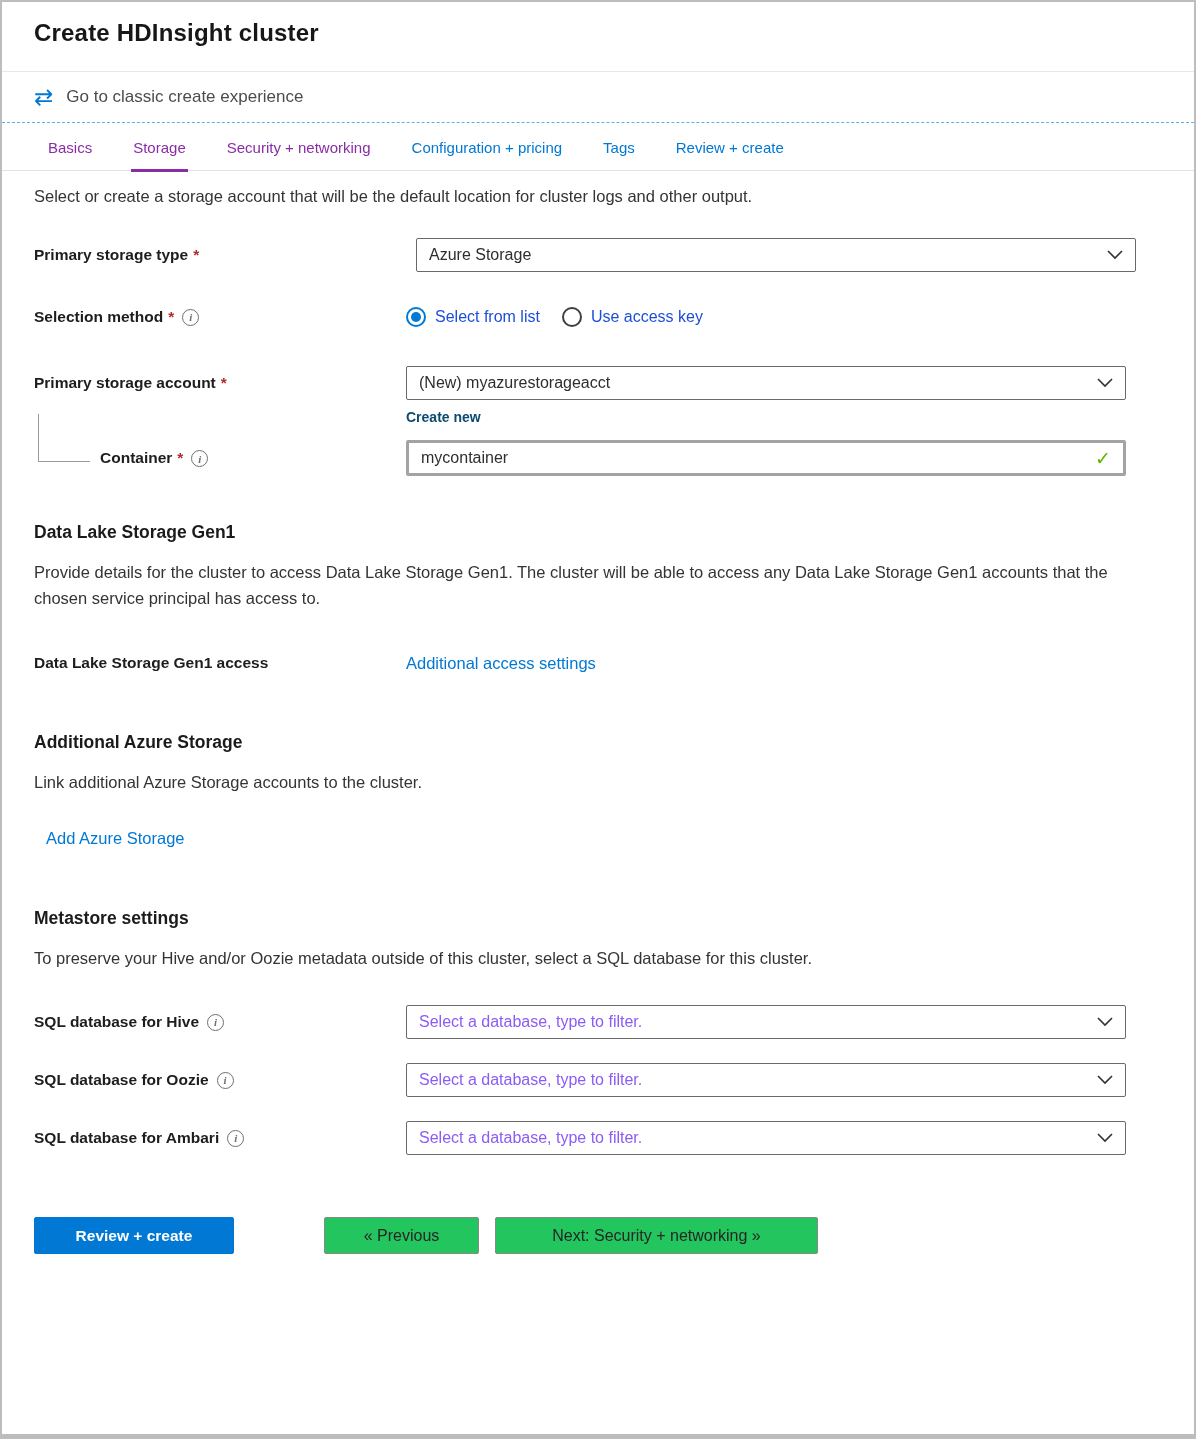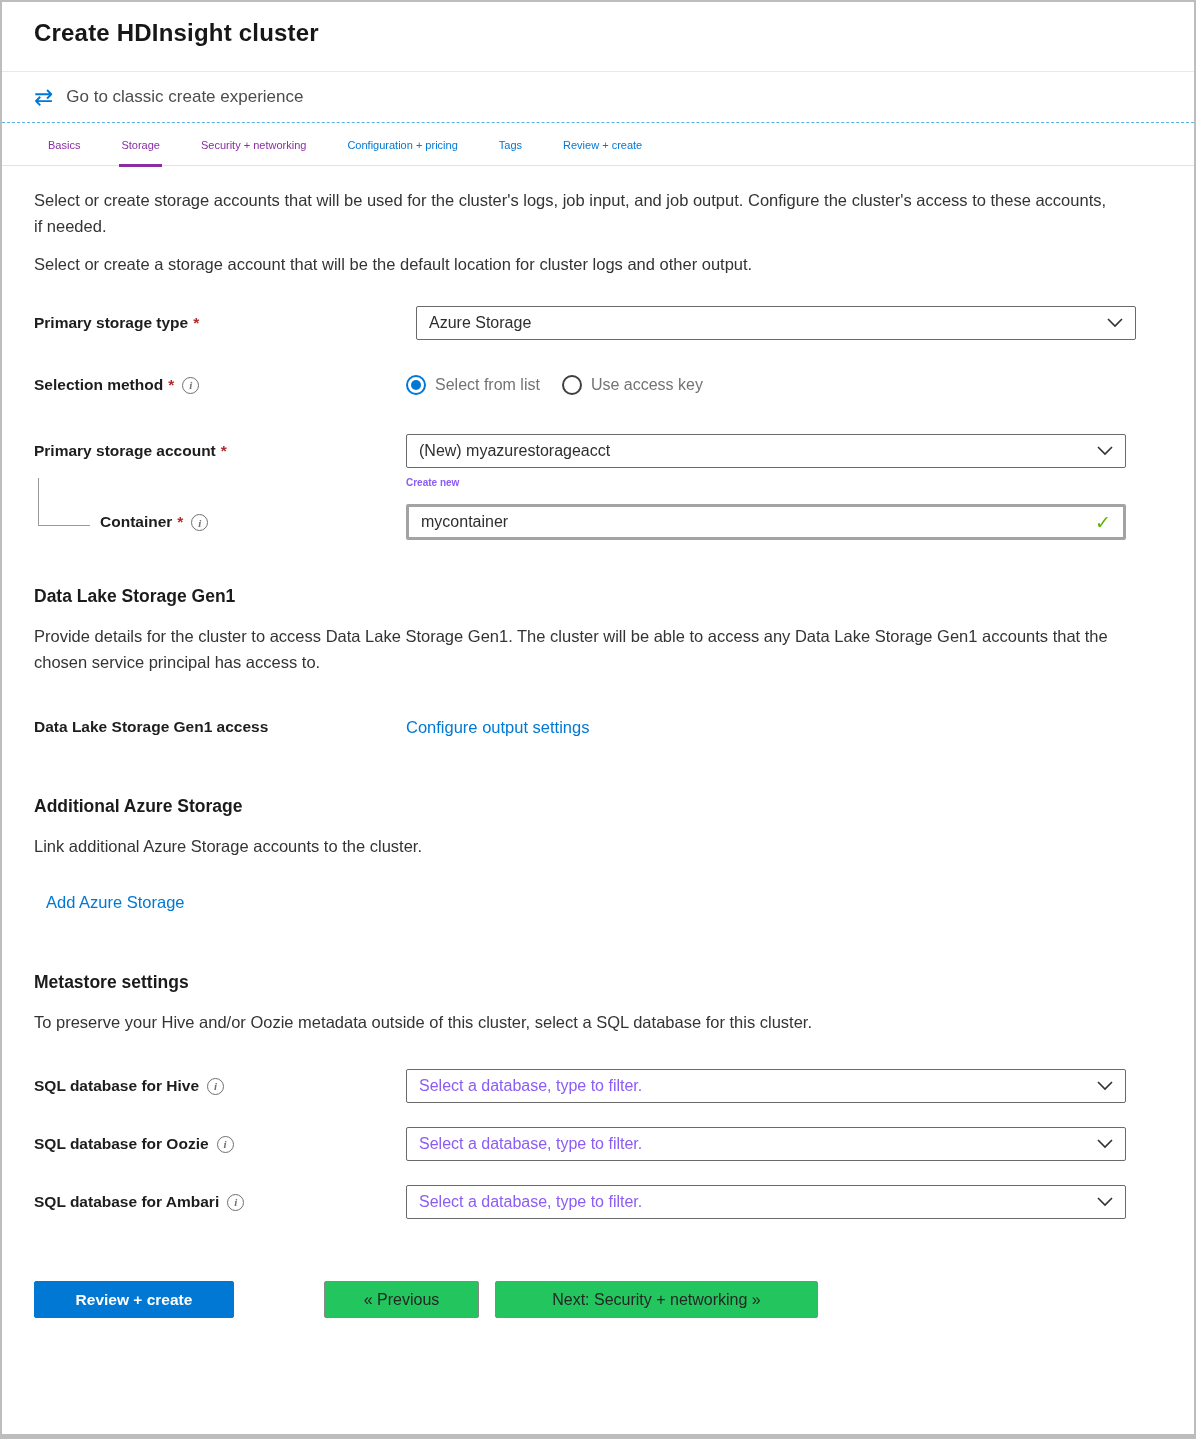--- a/index.html
+++ b/index.html
@@ -13,21 +13,21 @@
   .titlebar { padding:17px 32px 0; height:70px; border-bottom:1px solid #e8e8e8; }
   .titlebar h1 { font-size:24px; font-weight:700; color:#171717; letter-spacing:.2px; }
   .toolbar {
     height:51px; display:flex; align-items:center; gap:13px; padding:0 32px;
     border-bottom:1px dashed #55b3e8;
   }
   .swap-glyph { color:#0078d4; font-size:23px; line-height:1; cursor:pointer; }
   .toolbar-label { font-size:17px; color:#4c4c4c; cursor:pointer; }
   
   .tabs { display:flex; gap:37px; padding:16px 0 0 44px; border-bottom:1px solid #e3e3e3; }
-  .tab { font-size:11px; padding:0 2px 13px; cursor:pointer; white-space:nowrap;text-align:center; }
+  .tab { font-size:15px; padding:0 2px 13px; cursor:pointer; white-space:nowrap;text-align:center; }
   .tab.visited { color:#8a2da5; }
   .tab.default { color:#0078d4; }
   .tab.active  { color:#8a2da5; border-bottom:3px solid #8a2da5; margin-bottom:-2px; }
   
   .content { padding:0 32px; }
   .para { font-size:16.5px; line-height:26px; color:#343434; max-width:1076px; }
   .intro { margin-top:21px; }
   .section-h { font-size:17.5px; font-weight:700; color:#1b1b1b; }
   .h-primary { margin-top:33px; }
   .p-primary { margin-top:12px; }
@@ -55,24 +55,24 @@
   .row-method { margin-top:31px; height:28px; }
   .radio-group { display:flex; align-items:center; gap:22px; }
   .radio-opt { display:flex; align-items:center; gap:9px; cursor:pointer; }
   .radio { width:20px; height:20px; border-radius:50%; position:relative; flex:0 0 20px; }
   .radio.on  { border:2px solid #0078d4; }
   .radio.on::after {
     content:""; position:absolute; left:3px; top:3px; width:10px; height:10px;
     border-radius:50%; background:#0078d4;
   }
   .radio.off { border:2px solid #3f3f3f; }
-  .radio-label { font-size:16px; color:#737373; }
+  .radio-label { font-size:16px; color:#1d4ed8; }
   .row-account { margin-top:35px; }
   .createnew {
-    margin:9px 0 0 372px; font-size:10px; font-weight:600; color:#8b5cf6;
+    margin:9px 0 0 372px; font-size:14px; font-weight:600; color:#0c4a6e;
     display:inline-block; cursor:pointer;
   }
   .row-container { margin-top:14px; position:relative; }
   .tree {
     position:absolute; left:4px; top:-26px; width:52px; height:48px;
     border-left:1px solid #9a9a9a; border-bottom:1px solid #9a9a9a;
   }
   .container-label { padding-left:66px;align-items:flex-end; }
   .input-valid {
     border:3px solid #a3a3a3; height:36px; cursor:text;
@@ -123,21 +123,20 @@
     <span class="tab visited">Basics</span>
     <span class="tab visited active">Storage</span>
     <span class="tab visited">Security + networking</span>
     <span class="tab default">Configuration + pricing</span>
     <span class="tab default">Tags</span>
     <span class="tab default">Review + create</span>
   </div>
 
   <div class="content">
 
-    <p class="para intro">Select or create storage accounts that will be used for the cluster's logs, job input, and job output. Configure the cluster's access to these accounts, if needed.</p>
 
     
     <p class="para p-primary">Select or create a storage account that will be the default location for cluster logs and other output.</p>
 
     <div class="frow row-type">
       <div class="flabel">
         <span>Primary storage type</span>
         <span class="req">*</span>
       </div>
       <div class="ctrl">
@@ -197,21 +196,21 @@
       </div>
     </div>
 
     
     <div class="section-h h-lake">Data Lake Storage Gen1</div>
     <p class="para p-lake">Provide details for the cluster to access Data Lake Storage Gen1. The cluster will be able to access any Data Lake Storage Gen1 accounts that the chosen service principal has access to.</p>
     <div class="frow row-lake">
       <div class="flabel">
         <span>Data Lake Storage Gen1 access</span>
       </div>
-      <span class="link">Configure output settings</span>
+      <span class="link">Additional access settings</span>
     </div>
 
     
     <div class="section-h h-add">Additional Azure Storage</div>
     <p class="para p-add">Link additional Azure Storage accounts to the cluster.</p>
     <span class="link addlink">Add Azure Storage</span>
 
     
     <div class="section-h h-meta">Metastore settings</div>
     <p class="para p-meta">To preserve your Hive and/or Oozie metadata outside of this cluster, select a SQL database for this cluster.</p>

